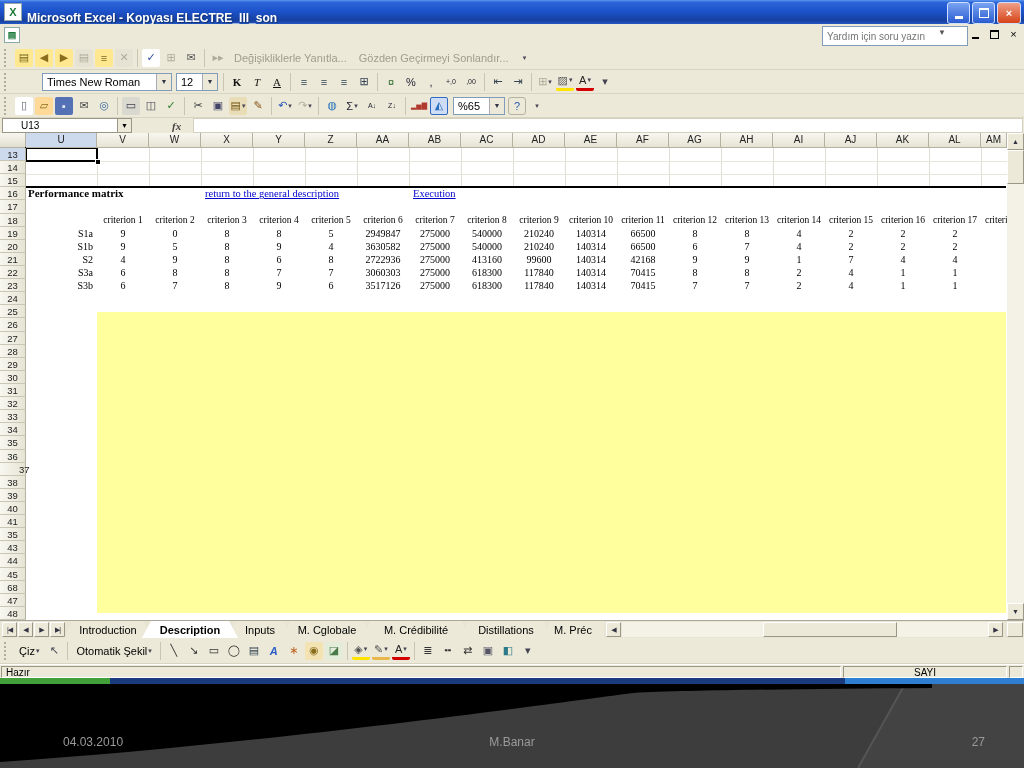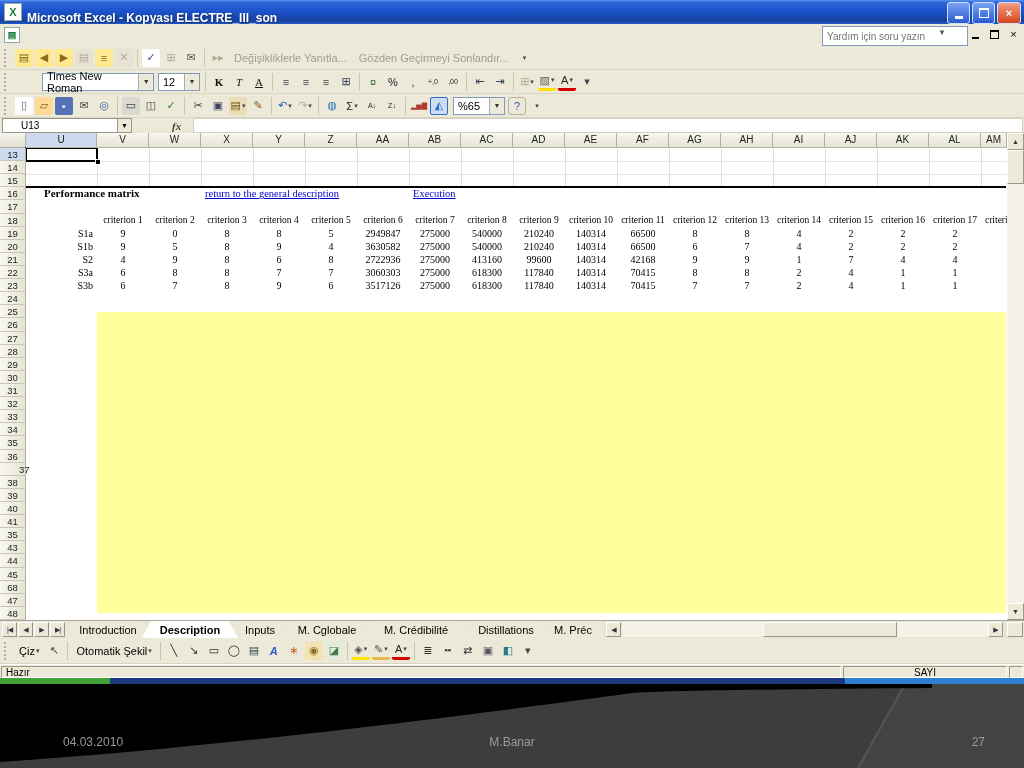--- a/index.html
+++ b/index.html
@@ -156,21 +156,21 @@
         <span class="tb-sep"></span>
         <span class="tbi " style="color: rgb(176, 172, 154);">▸▸</span>
       </span>
     <span class="tb-textbtn">Değişikliklerle Yanıtla...</span>
     <span class="tb-textbtn">Gözden Geçirmeyi Sonlandır...</span>
     <span class="tbi" style="color:#445;font-size:7px;">▾</span>
   </div>
 
   <div id="tb-format" class="tbrow abs" style="top:70px;">
     <span class="grip"></span>
-    <span class="combo" style="width:112px;margin-left:28px;">
+    <span class="combo" style="width:130px;margin-left:28px;">
       <span>Times New Roman</span>
       <span class="dd2">▼</span>
     </span>
     <span class="combo" style="width:42px;">
       <span>12</span>
       <span class="dd2">▼</span>
     </span>
     <span id="format-icons" style="display:flex;align-items:center;">
         <span class="tb-sep"></span>
         <span class="tbi i-b" style="color: rgb(17, 17, 17);">K</span>
@@ -259,21 +259,21 @@
         <div class="gl-v abs" style="left: 669px; top: 15px; height: 39px;"></div>
         <div class="gl-v abs" style="left: 721px; top: 15px; height: 39px;"></div>
         <div class="gl-v abs" style="left: 773px; top: 15px; height: 39px;"></div>
         <div class="gl-v abs" style="left: 825px; top: 15px; height: 39px;"></div>
         <div class="gl-v abs" style="left: 877px; top: 15px; height: 39px;"></div>
         <div class="gl-v abs" style="left: 929px; top: 15px; height: 39px;"></div>
         <div class="gl-v abs" style="left: 981px; top: 15px; height: 39px;"></div>
         <div class="gl-h abs" style="left: 26px; width: 981px; top: 28.111px;"></div>
         <div class="gl-h abs" style="left: 26px; width: 981px; top: 41.222px;"></div>
         <div class="abs" id="thickline" style="left: 26px; width: 980px; top: 53.333px;"></div>
-        <div class="gtxt abs" id="pm-title" style="left: 28px; top: 54.333px; margin-left: 16px;">Performance matrix</div>
+        <div class="gtxt abs" id="pm-title" style="left: 28px; top: 54.333px;">Performance matrix</div>
         <div class="gtxt glink abs" style="left: 205px; top: 54.333px; color: rgb(0, 0, 204);">return to the general description</div>
         <div class="gtxt glink abs" style="left: 413px; top: 54.333px; color: rgb(0, 0, 204);">Execution</div>
         <div class="gtxt crit abs" style="left: 97px; width: 52px; top: 80.555px;">criterion 1</div>
         <div class="gtxt crit abs" style="left: 149px; width: 52px; top: 80.555px;">criterion 2</div>
         <div class="gtxt crit abs" style="left: 201px; width: 52px; top: 80.555px;">criterion 3</div>
         <div class="gtxt crit abs" style="left: 253px; width: 52px; top: 80.555px;">criterion 4</div>
         <div class="gtxt crit abs" style="left: 305px; width: 52px; top: 80.555px;">criterion 5</div>
         <div class="gtxt crit abs" style="left: 357px; width: 52px; top: 80.555px;">criterion 6</div>
         <div class="gtxt crit abs" style="left: 409px; width: 52px; top: 80.555px;">criterion 7</div>
         <div class="gtxt crit abs" style="left: 461px; width: 52px; top: 80.555px;">criterion 8</div>

